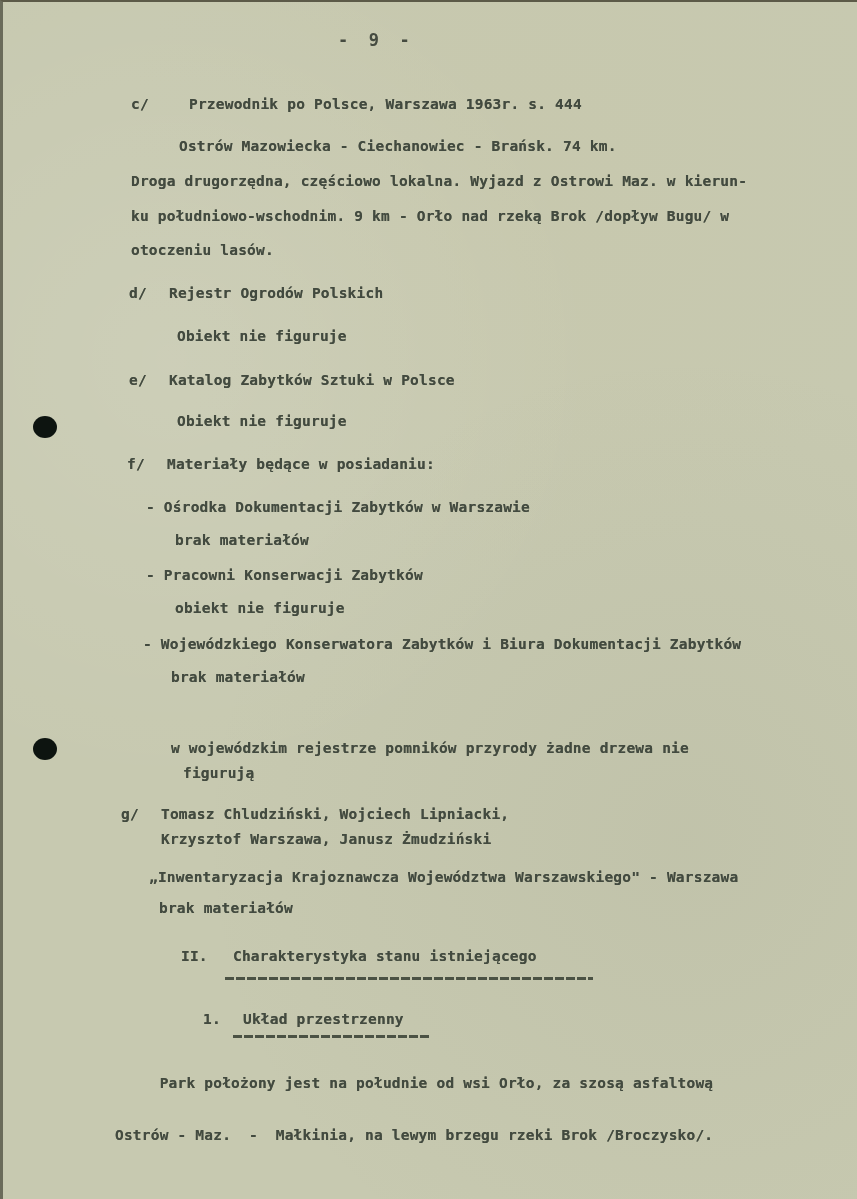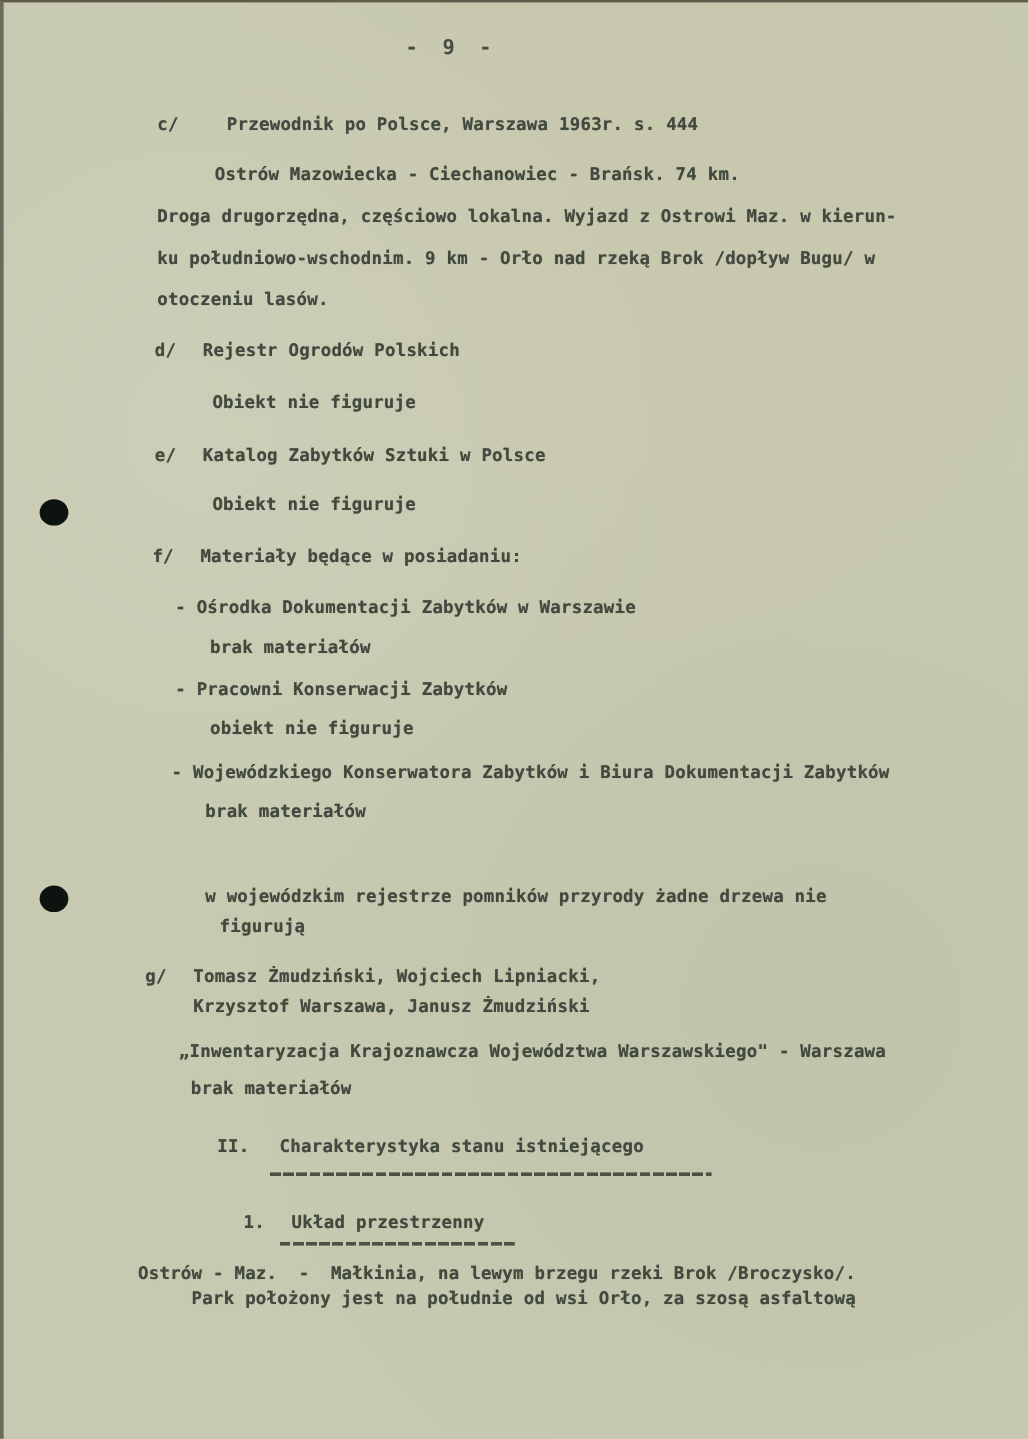--- a/index.html
+++ b/index.html
@@ -92,29 +92,29 @@
   <div class="line" style="left:143px; top:565px;text-align:center;">- Pracowni Konserwacji Zabytków</div>
   <div class="line" style="left:172px; top:598px;">obiekt nie figuruje</div>
 
   <div class="line" style="left:140px; top:634px;">- Wojewódzkiego Konserwatora Zabytków i Biura Dokumentacji Zabytków</div>
   <div class="line" style="left:168px; top:667px;">brak materiałów</div>
 
   <div class="line" style="left:168px; top:738px;">w wojewódzkim rejestrze pomników przyrody żadne drzewa nie</div>
   <div class="line" style="left:168px; top:763px;margin-left:12px;">figurują</div>
 
   <div class="line" style="left:118px; top:804px;">g/</div>
-  <div class="line" style="left:158px; top:804px;">Tomasz Żmudziński, Wojciech Lipniacki,</div>
+  <div class="line" style="left:158px; top:804px;">Tomasz Chludziński, Wojciech Lipniacki,</div>
   <div class="line" style="left:158px; top:829px;">Krzysztof Warszawa, Janusz Żmudziński</div>
   <div class="line" style="left:146px; top:867px;">„Inwentaryzacja Krajoznawcza Województwa Warszawskiego" - Warszawa</div>
   <div class="line" style="left:156px; top:898px;">brak materiałów</div>
 
   <div class="line" style="left:178px; top:946px;">II.</div>
   <div class="line" style="left:230px; top:946px;">Charakterystyka stanu istniejącego</div>
   <div class="underline-dash" style="left:222px; top:975px; width:368px;"></div>
 
   <div class="line" style="left:200px; top:1009px;">1.</div>
   <div class="line" style="left:240px; top:1009px;">Układ przestrzenny</div>
   <div class="underline-dash" style="left:230px; top:1033px; width:196px;"></div>
 
   <div class="line" style="left:112px; top:1073px;">     Park położony jest na południe od wsi Orło, za szosą asfaltową</div>
-  <div class="line" style="left:112px; top:1052px;">Ostrów - Maz.  -  Małkinia, na lewym brzegu rzeki Brok /Broczysko/.</div>
+  <div class="line" style="left:112px; top:1125px;">Ostrów - Maz.  -  Małkinia, na lewym brzegu rzeki Brok /Broczysko/.</div>
 
 </div>
 
 </body></html>

